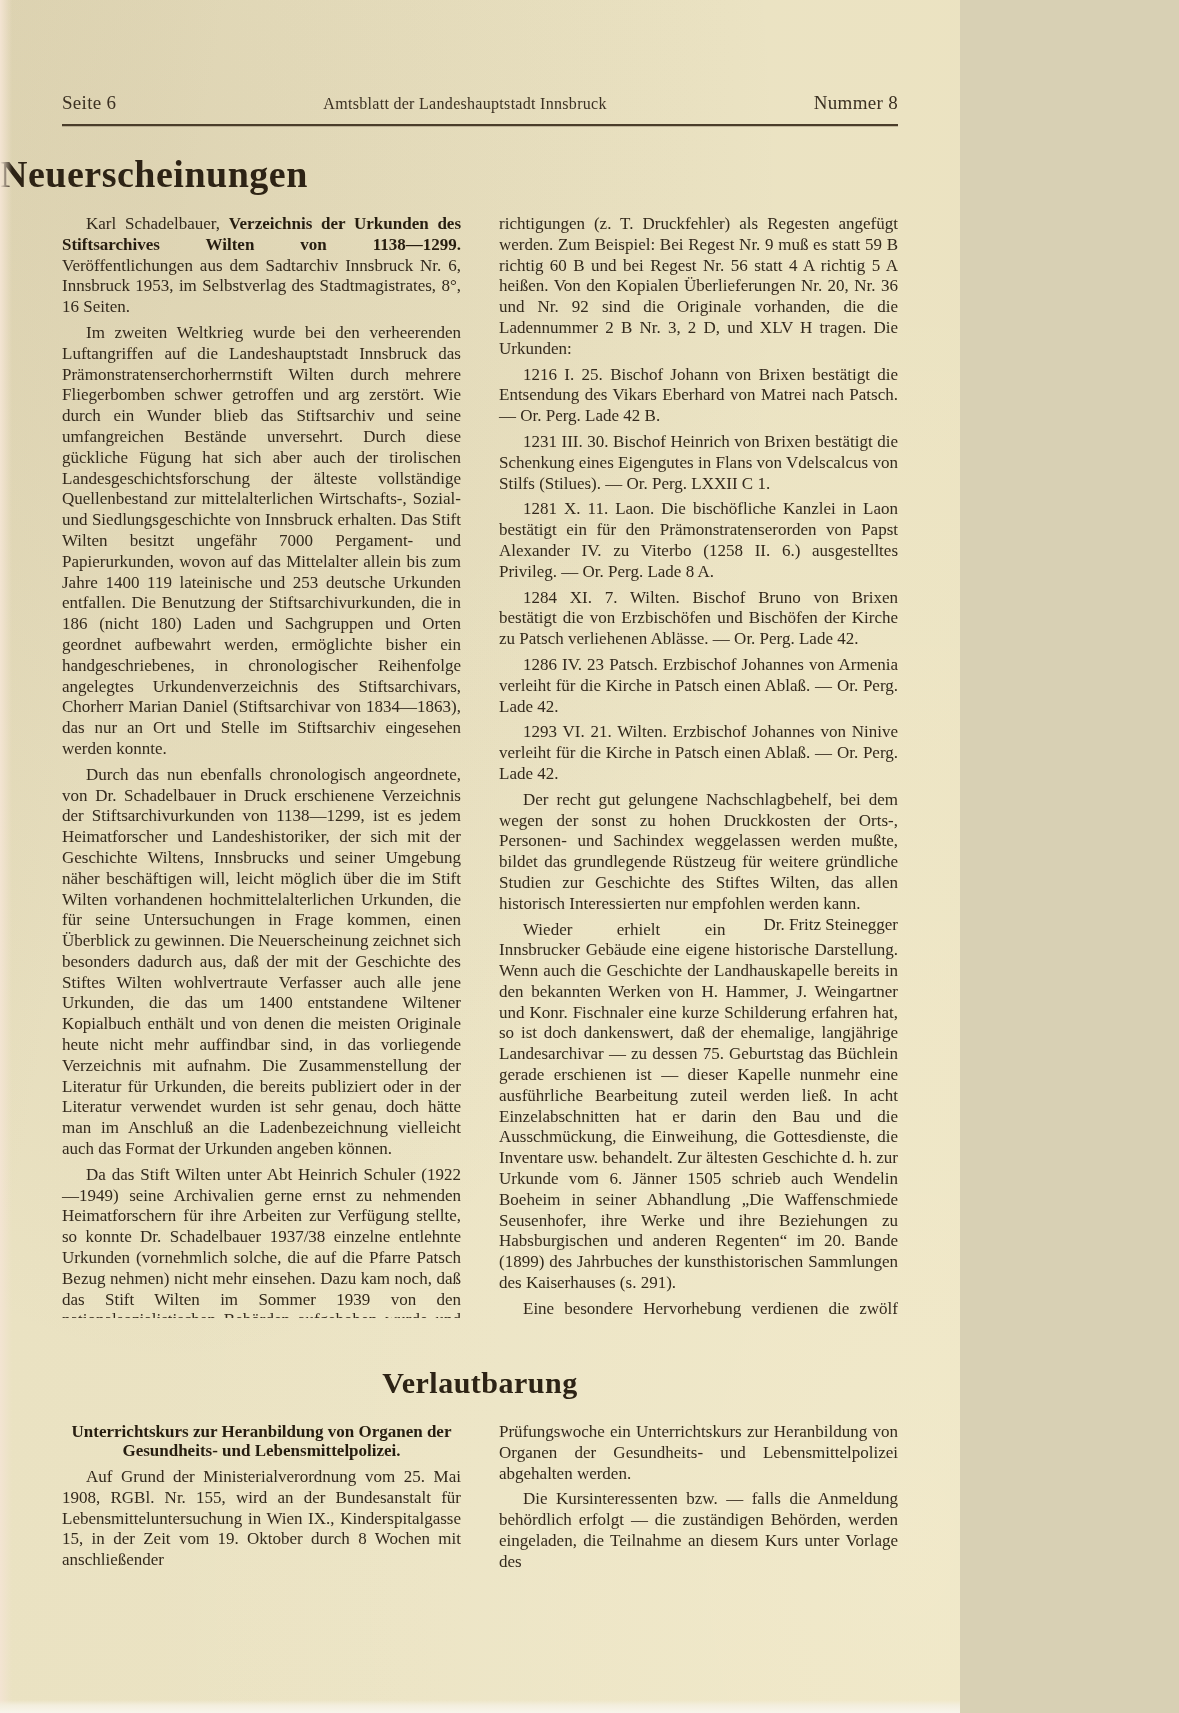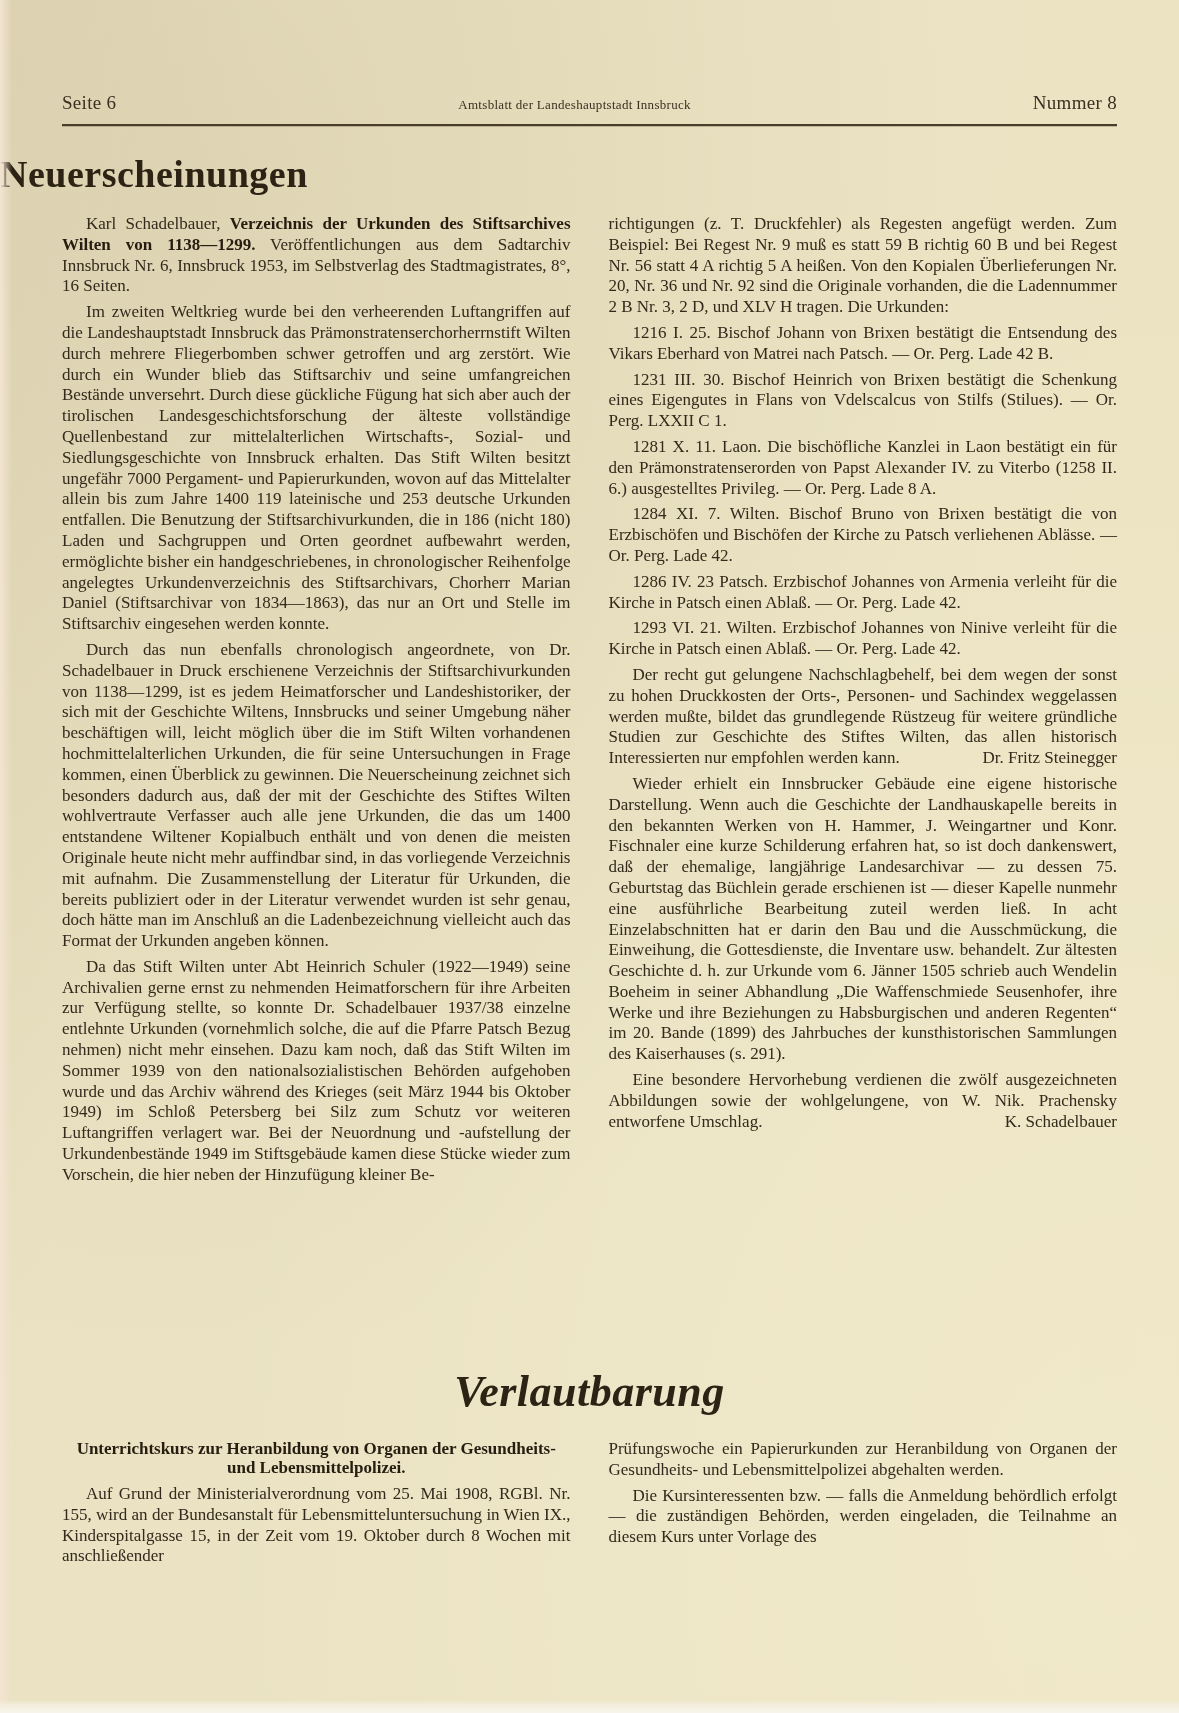--- a/index.html
+++ b/index.html
@@ -3,21 +3,21 @@
 <meta charset="utf-8">
 <style>
   html, body { margin: 0; padding: 0; }
   body {
     width: 1179px;
     font-family: "Liberation Serif", "DejaVu Serif", serif;
     background: #d8d0b4;
   }
   .page {
     position: relative;
-    width: 1179px;
+    width: 960px;
     height: 1713px;
     overflow: hidden;
     color: #33291c;
     background:
       radial-gradient(ellipse at 18% 12%, rgba(120,95,55,0.10), rgba(0,0,0,0) 55%),
       radial-gradient(ellipse at 95% 90%, rgba(255,250,230,0.25), rgba(0,0,0,0) 60%),
       linear-gradient(100deg, #e4dbba 0%, #eae2c2 18%, #ebe3c3 60%, #ece3c0 100%);
   }
   .edge-left {
     position: absolute; left: 0; top: 0; bottom: 0; width: 12px;
@@ -31,41 +31,40 @@
   }
   .masthead {
     display: flex;
     justify-content: space-between;
     align-items: baseline;
     padding: 92px 62px 0 62px;
     font-size: 19px;
     color: #3b3022;
     letter-spacing: 0.3px;
   }
-  .masthead .mast-center { font-size: 13px; }
+  .masthead .mast-center { font-size: 16px; }
   .mast-rule {
     margin: 10px 62px 0 62px;
     border-bottom: 2px solid #4a3d2a;
     box-shadow: 0 1px 0 rgba(74,61,42,0.25);
   }
   h1.section-title {
     font-size: 38px;
     font-weight: bold;
     color: #2d2315;
     margin: 26px 0 18px 0;
     letter-spacing: 0.5px;
   }
   h2.section-title {
     text-align: center;
-    font-size: 44px;
+    font-size: 30px;
     font-weight: bold;
     color: #2d2315;
     margin: 48px 0 22px 0;
     letter-spacing: 0.5px;
-    font-style: italic;
   }
   .columns {
     display: flex;
     gap: 38px;
     padding: 0 62px;
   }
   .columns.main { height: 1104px; overflow: hidden; }
   .col { flex: 1 1 0; min-width: 0; }
   .para {
     margin: 0 0 5px 0;
@@ -124,20 +123,20 @@
   <h2 class="section-title">Verlautbarung</h2>
 
   <div class="columns notice">
     <div class="col">
       <div class="notice-heading">Unterrichtskurs zur Heranbildung von Organen der Gesundheits- und Lebensmittelpolizei.</div>
       <div>
           <p class="para indent"><span>Auf Grund der Ministerialverordnung vom 25. Mai 1908, RGBl. Nr. 155, wird an der Bundesanstalt für Lebensmitteluntersuchung in Wien IX., Kinderspitalgasse 15, in der Zeit vom 19. Oktober durch 8 Wochen mit anschließender</span></p>
         </div>
     </div>
     <div class="col">
-        <p class="para"><span>Prüfungswoche ein Papierurkunden zur Heranbildung von Organen der Gesundheits- und Lebensmittelpolizei abgehalten werden.</span></p>
+        <p class="para"><span>Prüfungswoche ein Unterrichtskurs zur Heranbildung von Organen der Gesundheits- und Lebensmittelpolizei abgehalten werden.</span></p>
         <p class="para indent"><span>Die Kursinteressenten bzw. — falls die Anmeldung behördlich erfolgt — die zuständigen Behörden, werden eingeladen, die Teilnahme an diesem Kurs unter Vorlage des</span></p>
       </div>
   </div>
 
   <div class="edge-left"></div>
   <div class="edge-bottom"></div>
 </div>
 
 </body></html>

